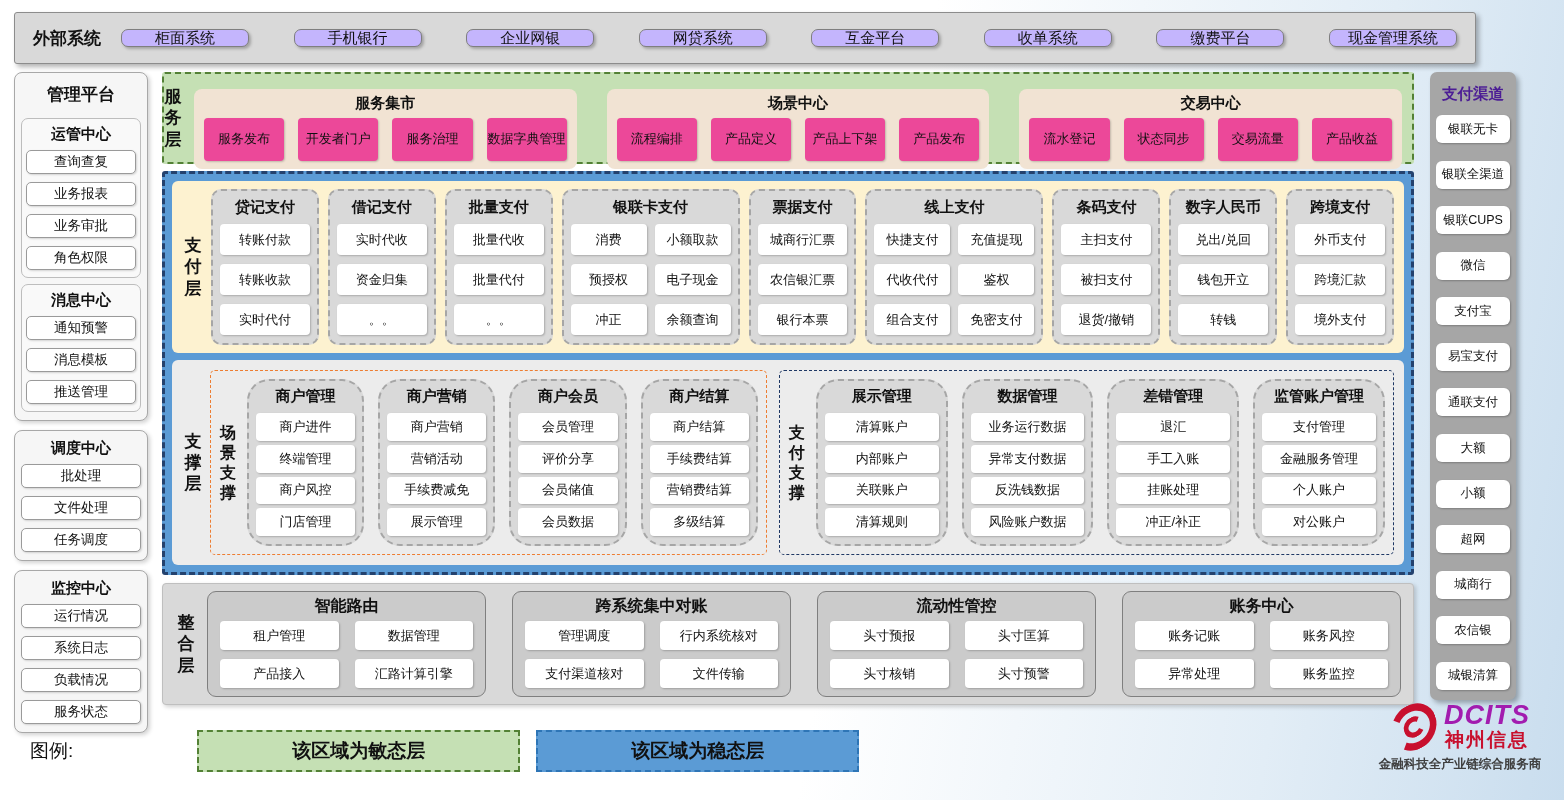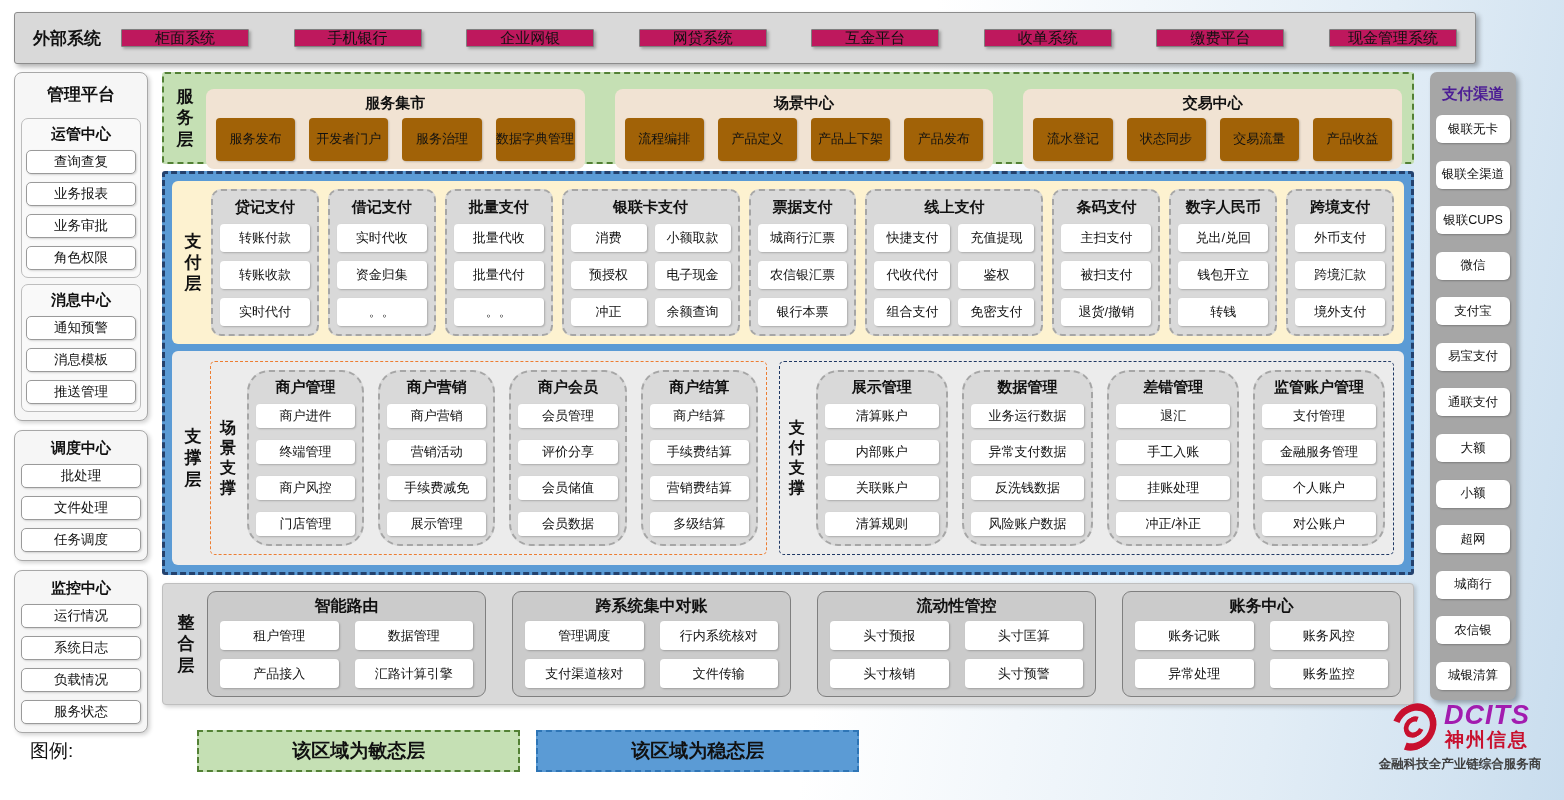--- a/index.html
+++ b/index.html
@@ -14,21 +14,21 @@
   
   .topbar {
     position:absolute; left:14px; top:12px; width:1462px; height:52px;
     background:#d9d9d9; border:1.5px solid #8c8c8c; border-radius:3px;
     box-shadow:3px 3px 5px rgba(0,0,0,.3);
     display:flex; align-items:center; padding:0 18px; gap:14px;
   }
   .topbar-label { font-size:17px; font-weight:bold; white-space:nowrap; margin-right:6px; }
   .topbar-items { flex:1; display:flex; justify-content:space-between; align-items:center; }
   .ext-btn {
-    width:128px; height:18px; background:#be185d; border:1.2px solid #7f7f7f; border-radius:1px;
+    width:128px; height:18px; background:#c4b5fd; border:1.2px solid #7f7f7f; border-radius:7px;
     display:flex; align-items:center; justify-content:center; font-size:15px;
     box-shadow:2px 2px 3px rgba(0,0,0,.25); cursor:default;
   }
 
   
   .left { position:absolute; left:14px; top:72px; width:134px; height:628px;
     display:flex; flex-direction:column; gap:9px; }
   .mgmt-panel { background:#f6f6f6; border:1.2px solid #a8a8a8; border-radius:8px;
     padding:6px 6px 8px; box-shadow:2px 2px 4px rgba(0,0,0,.18); }
   .mgmt-title { text-align:center; font-size:17px; font-weight:bold; padding:4px 0 6px; }
@@ -43,28 +43,28 @@
   .side-btn:first-child { margin-top:2px; }
 
   
   .center { position:absolute; left:162px; top:72px; width:1252px; }
   .vlabel { font-weight:bold; font-size:17px; width:18px; line-height:1.25;
     word-break:break-all; text-align:center; align-self:center; flex:none; }
 
   
   .service-layer {
     height:92px; background:#c5e0b4; border:2.5px dashed #538135; border-radius:3px;
-    display:flex; align-items:center; gap:12px; padding:6px 10px 6px 12px;
+    display:flex; align-items:center; gap:12px; padding:6px 10px 6px 0;
   }
   .service-panels { flex:1; display:flex; gap:30px; height:80px;margin-top:21px; }
   .service-panel { flex:1; background:#f1e3d3; border-radius:8px; padding:5px 10px 8px;
     display:flex; flex-direction:column; }
   .panel-title { text-align:center; font-size:15px; font-weight:bold; margin-bottom:5px; }
   .hlist { display:flex; gap:14px; flex:1; }
-  .sv-btn { flex:1; background:#a16207; border-radius:4px; display:flex; align-items:center;
+  .sv-btn { flex:1; background:#ec4899; border-radius:4px; display:flex; align-items:center;
     justify-content:center; font-size:13px; box-shadow:1px 1px 2px rgba(0,0,0,.2); white-space:nowrap; }
 
   
   .stable {
     margin-top:7px; height:404px; background:#5b9bd5; border:3px dashed #24426e; border-radius:3px;
     padding:7px; display:flex; flex-direction:column; gap:7px;
   }
   .pay-layer { height:172px; background:#fdf2d0; border-radius:6px;
     display:flex; gap:9px; padding:8px 10px 8px 12px; }
   .pay-col { flex:1; background:#d9d9d9; border:2px dashed #a6a6a6; border-radius:10px;
@@ -79,21 +79,21 @@
   .support-layer { flex:1; background:#ececec; border-radius:6px;
     display:flex; gap:8px; padding:10px 10px 10px 12px; }
   .support-sections { flex:1; display:flex; gap:12px; }
   .support-section { display:flex; gap:10px; padding:8px; border-radius:5px; }
   .support-section.scene { flex:0.92; border:1.6px dashed #ed7d31; }
   .support-section.paysup { flex:1.02; border:1.6px dashed #1f3864; }
   .vlabel.small { font-size:16px; }
   .support-groups { flex:1; display:flex; gap:14px; }
   .support-group { flex:1; background:#d9d9d9; border:2px dashed #a6a6a6; border-radius:22px;
     padding:6px 7px 8px; display:flex; flex-direction:column; }
-  .support-group .vgrid { gap:12px; }
+  .support-group .vgrid { gap:4px; }
 
   
   .integration { margin-top:8px; height:122px; background:#d9d9d9; border:1px solid #bfbfbf;
     border-radius:4px; display:flex; gap:12px; padding:7px 12px 7px 14px;
     box-shadow:2px 2px 4px rgba(0,0,0,.18); }
   .int-panels { flex:1; display:flex; gap:26px; }
   .int-panel { flex:1; background:#cbcbcb; border:1.2px solid #7f7f7f; border-radius:9px;
     padding:4px 12px 8px; display:flex; flex-direction:column; }
   .int-panel .panel-title { font-size:16px; margin-bottom:4px; }
   .grid2 { flex:1; display:grid; grid-template-columns:1fr 1fr; gap:9px 16px; }

